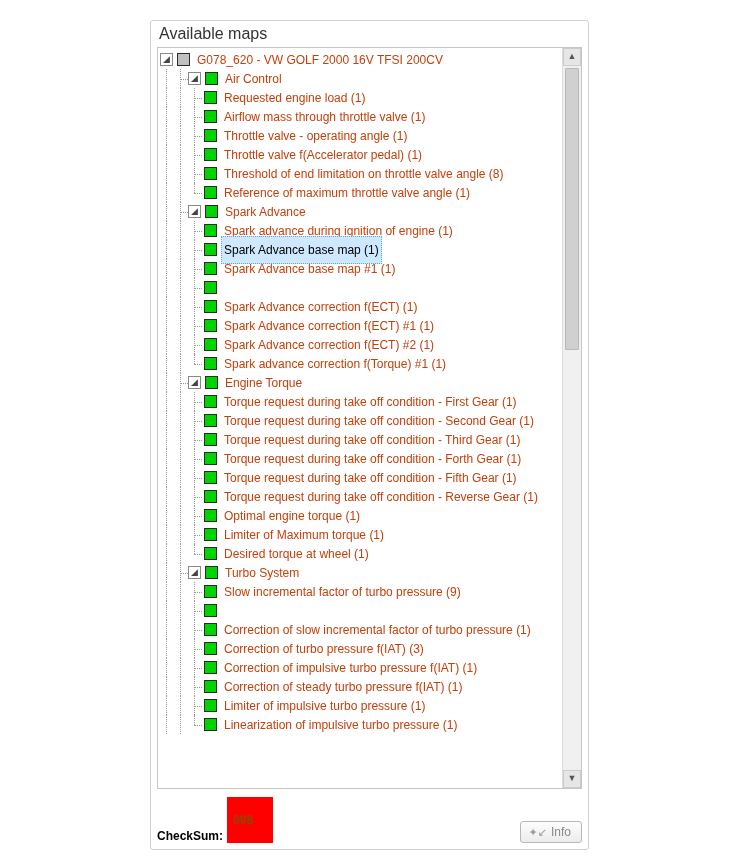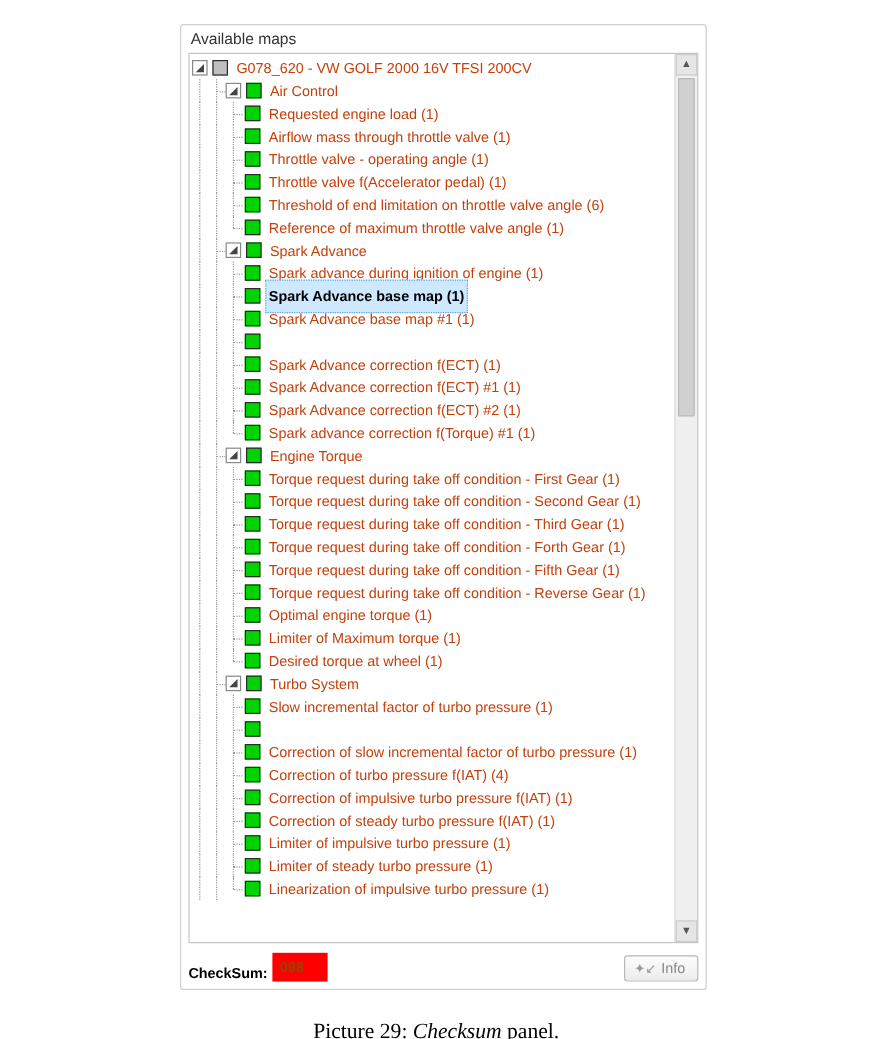--- a/index.html
+++ b/index.html
@@ -12,21 +12,21 @@
     width: 739px;
   }
   .panel {
     margin: 20px 150px 10px 150px;
     border: 1px solid #d0d0d0;
     border-radius: 3px;
     background: #fff;
   }
   .panel-title {
     padding: 4px 8px 2px 8px;
-    font-size: 13px;
+    font-size: 16px;
     color: #333;
   }
   .tree-wrap {
     position: relative;
     margin: 2px 6px 4px 6px;
     border: 1px solid #c5c5c5;
     background: #fff;
     height: 740px;
     overflow: hidden;
   }
@@ -134,38 +134,37 @@
   .sq.gray  { background: #bfbfbf; }
   .label {
     padding: 1px 3px;
     color: #c2410c;
   }
   .label.selected {
     background: #cde8ff;
     border: 1px dotted #5aa7e0;
     color: #000;
     padding: 6px 2px;
-    font-weight: bold;
   }
 
   .footer {
     display: flex;
     align-items: flex-end;
     padding: 4px 6px 6px 6px;
   }
   .cksum-label {
     font-weight: bold;
     font-size: 12px;
     margin-right: 4px;
   }
   .cksum-val {
     background: #ff0000;
     color: #8a4a00;
     font-weight: bold;
-    padding: 5px 6px;
+    padding: 16px 6px;
     font-size: 12px;
     min-width: 34px;
     display: inline-block;
   }
   .spacer { flex: 1; }
   .info-btn {
     border: 1px solid #b8b8b8;
     background: linear-gradient(#fdfdfd,#ececec);
     color: #888;
     padding: 3px 10px 3px 8px;
@@ -234,21 +233,21 @@
           <span class="conn vline"></span>
           <span class="conn tee"></span>
           <span class="sq green"></span>
           <span class="label">Throttle valve f(Accelerator pedal) (1)</span>
         </div>
         <div class="row">
           <span class="conn vline"></span>
           <span class="conn vline"></span>
           <span class="conn tee"></span>
           <span class="sq green"></span>
-          <span class="label">Threshold of end limitation on throttle valve angle (6)</span>
+          <span class="label">Threshold of end limitation on throttle valve angle (8)</span>
         </div>
         <div class="row">
           <span class="conn vline"></span>
           <span class="conn vline"></span>
           <span class="conn elbow"></span>
           <span class="sq green"></span>
           <span class="label">Reference of maximum throttle valve angle (1)</span>
         </div>
         <div class="row">
           <span class="conn vline"></span>
@@ -387,41 +386,41 @@
           <span class="conn tee"></span>
           <span class="toggle">◢</span>
           <span class="sq green"></span>
           <span class="label">Turbo System</span>
         </div>
         <div class="row">
           <span class="conn vline"></span>
           <span class="conn vline"></span>
           <span class="conn tee"></span>
           <span class="sq green"></span>
-          <span class="label">Slow incremental factor of turbo pressure (1)</span>
+          <span class="label">Slow incremental factor of turbo pressure (9)</span>
         </div>
         <div class="row">
           <span class="conn vline"></span>
           <span class="conn vline"></span>
           <span class="conn tee"></span>
           <span class="sq green"></span>
         </div>
         <div class="row">
           <span class="conn vline"></span>
           <span class="conn vline"></span>
           <span class="conn tee"></span>
           <span class="sq green"></span>
           <span class="label">Correction of slow incremental factor of turbo pressure (1)</span>
         </div>
         <div class="row">
           <span class="conn vline"></span>
           <span class="conn vline"></span>
           <span class="conn tee"></span>
           <span class="sq green"></span>
-          <span class="label">Correction of turbo pressure f(IAT) (4)</span>
+          <span class="label">Correction of turbo pressure f(IAT) (3)</span>
         </div>
         <div class="row">
           <span class="conn vline"></span>
           <span class="conn vline"></span>
           <span class="conn tee"></span>
           <span class="sq green"></span>
           <span class="label">Correction of impulsive turbo pressure f(IAT) (1)</span>
         </div>
         <div class="row">
           <span class="conn vline"></span>
@@ -429,27 +428,20 @@
           <span class="conn tee"></span>
           <span class="sq green"></span>
           <span class="label">Correction of steady turbo pressure f(IAT) (1)</span>
         </div>
         <div class="row">
           <span class="conn vline"></span>
           <span class="conn vline"></span>
           <span class="conn tee"></span>
           <span class="sq green"></span>
           <span class="label">Limiter of impulsive turbo pressure (1)</span>
-        </div>
-        <div class="row">
-          <span class="conn vline"></span>
-          <span class="conn vline"></span>
-          <span class="conn tee"></span>
-          <span class="sq green"></span>
-          <span class="label">Limiter of steady turbo pressure (1)</span>
         </div>
         <div class="row">
           <span class="conn vline"></span>
           <span class="conn vline"></span>
           <span class="conn elbow"></span>
           <span class="sq green"></span>
           <span class="label">Linearization of impulsive turbo pressure (1)</span>
         </div>
       </div>
     <div class="scrollbar">

